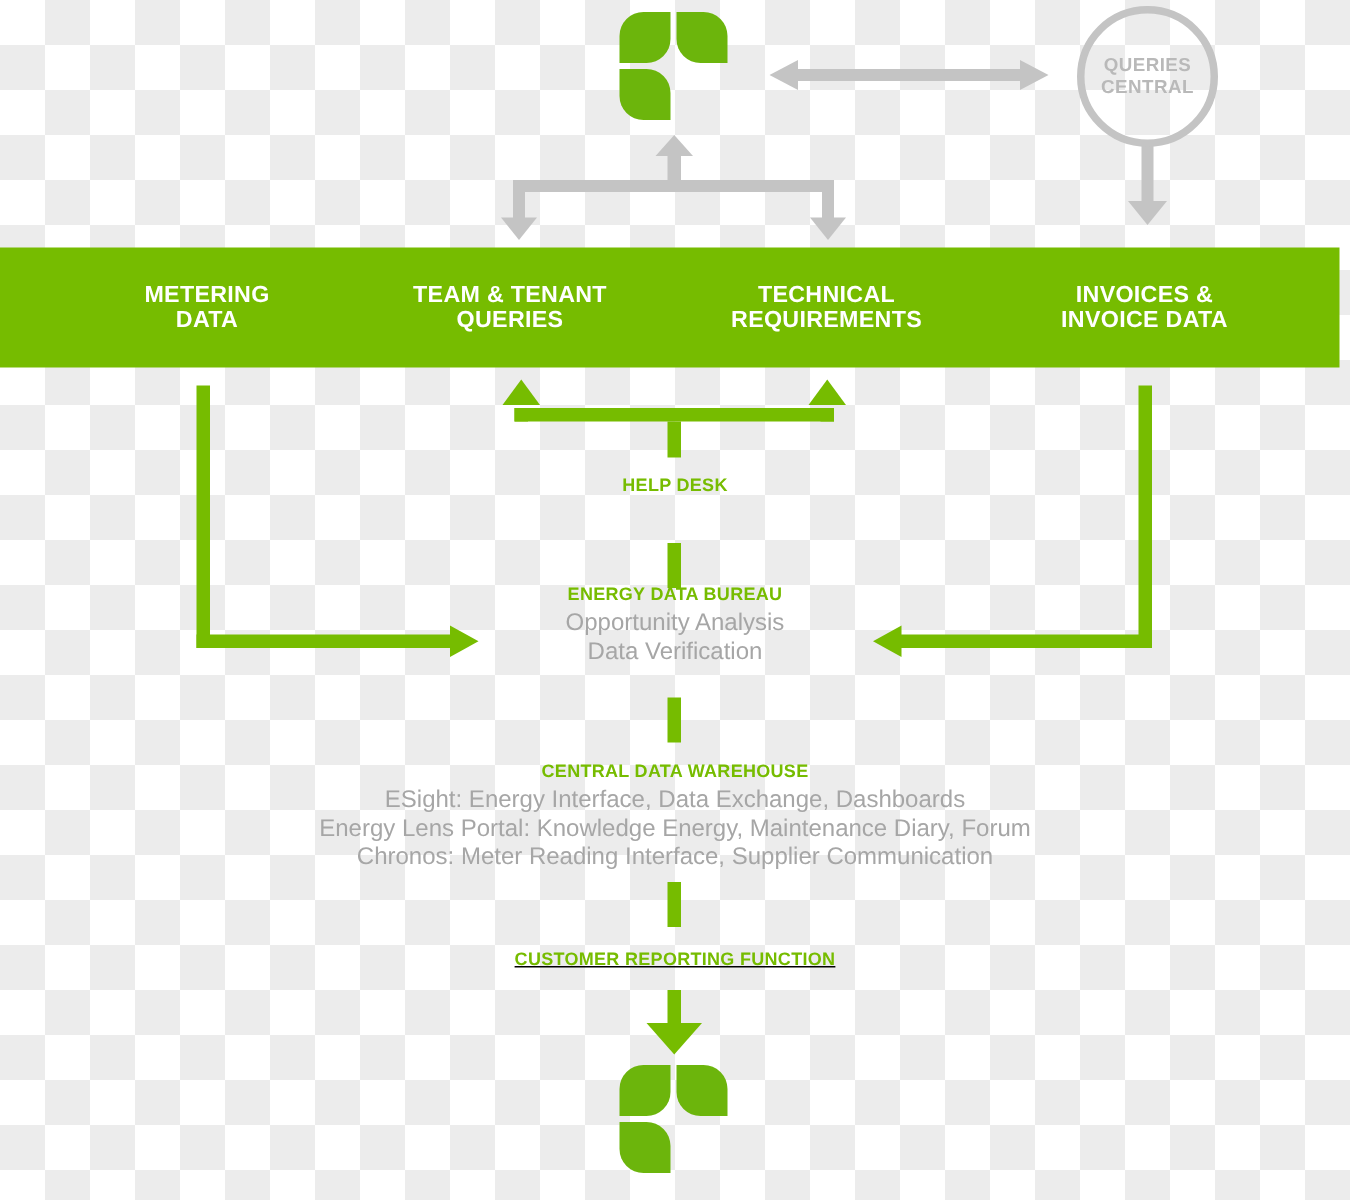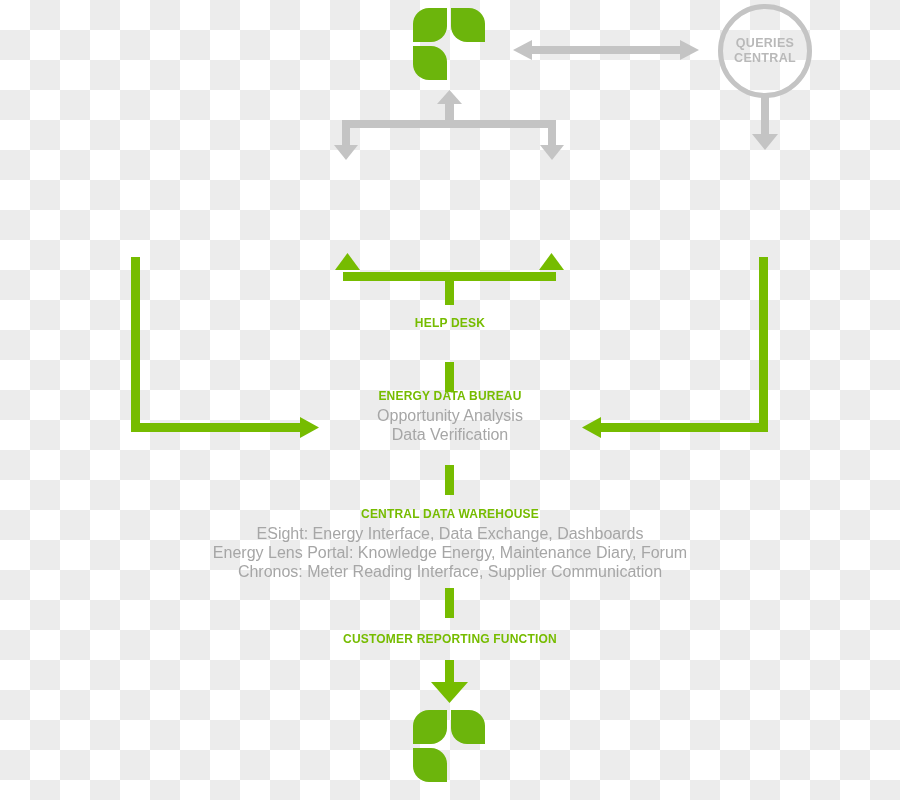--- a/index.html
+++ b/index.html
@@ -126,20 +126,38 @@
     <div class="leaf bl"></div>
   </div>
 
   <div id="supplier-circle" class="abs">
     <div class="txt">
       <span>QUERIES</span><br>
       <span>CENTRAL</span>
     </div>
   </div>
 
+  <div id="green-band" class="abs">
+    <div class="band-label" style="left:48px;width:180px;">
+      <span>METERING</span>
+      <span>DATA</span>
+    </div>
+    <div class="band-label" style="left:240px;width:200px;">
+      <span>TEAM &amp; TENANT</span>
+      <span>QUERIES</span>
+    </div>
+    <div class="band-label" style="left:451px;width:200px;">
+      <span>TECHNICAL</span>
+      <span>REQUIREMENTS</span>
+    </div>
+    <div class="band-label" style="left:663px;width:200px;">
+      <span>INVOICES &amp;</span>
+      <span>INVOICE DATA</span>
+    </div>
+  </div>
 
   <svg class="abs" style="left:0;top:245px;" width="900" height="470">
     <g fill="#76bc00">
 
       <rect x="343" y="27" width="213" height="9"></rect>
       <rect x="343" y="27" width="9" height="9"></rect>
       <polygon points="347.5,8 360,25 335,25"></polygon>
       <rect x="547" y="27" width="9" height="9"></rect>
       <polygon points="551.5,8 564,25 539,25"></polygon>
 
@@ -174,21 +192,21 @@
     <div class="sub">Data Verification</div>
   </div>
 
   <div class="block" style="top:504px;">
     <div class="head">CENTRAL DATA WAREHOUSE</div>
     <div class="sub">ESight: Energy Interface, Data Exchange, Dashboards</div>
     <div class="sub">Energy Lens Portal: Knowledge Energy, Maintenance Diary, Forum</div>
     <div class="sub">Chronos: Meter Reading Interface, Supplier Communication</div>
   </div>
 
-  <div class="block" style="top:629px;">
+  <div class="block" style="top:629px;text-decoration:underline;">
     <div class="head">CUSTOMER REPORTING FUNCTION</div>
   </div>
 
   <div class="logo abs" style="left:413px;top:710px;">
     <div class="leaf tl"></div>
     <div class="leaf tr"></div>
     <div class="leaf bl"></div>
   </div>
 
 </div>

